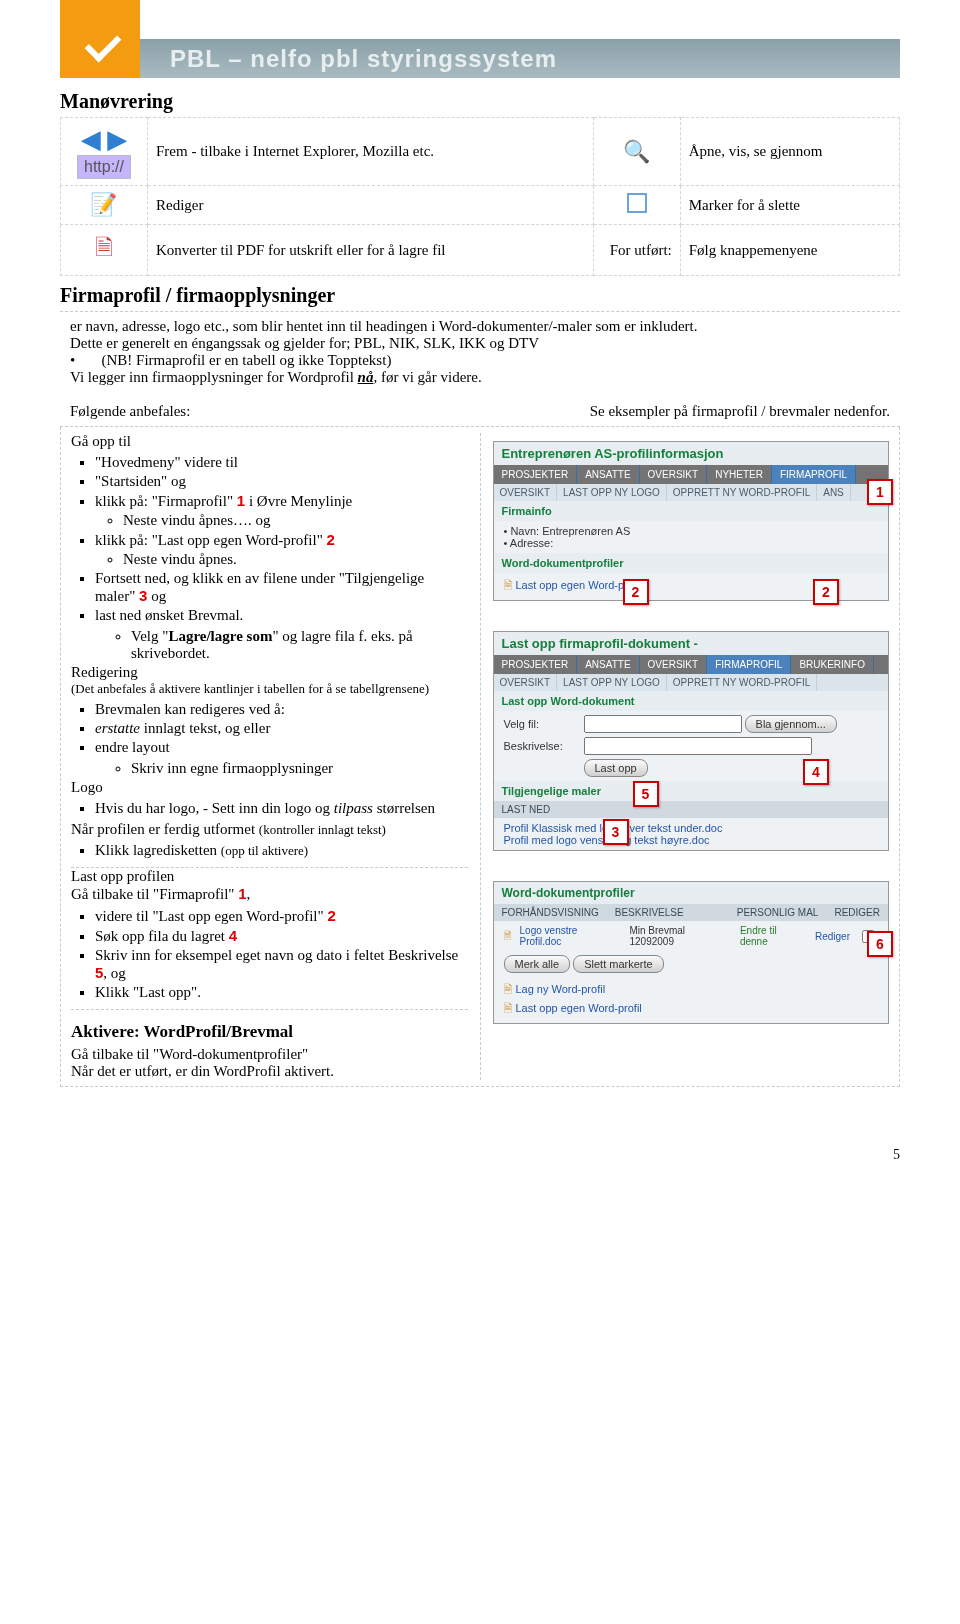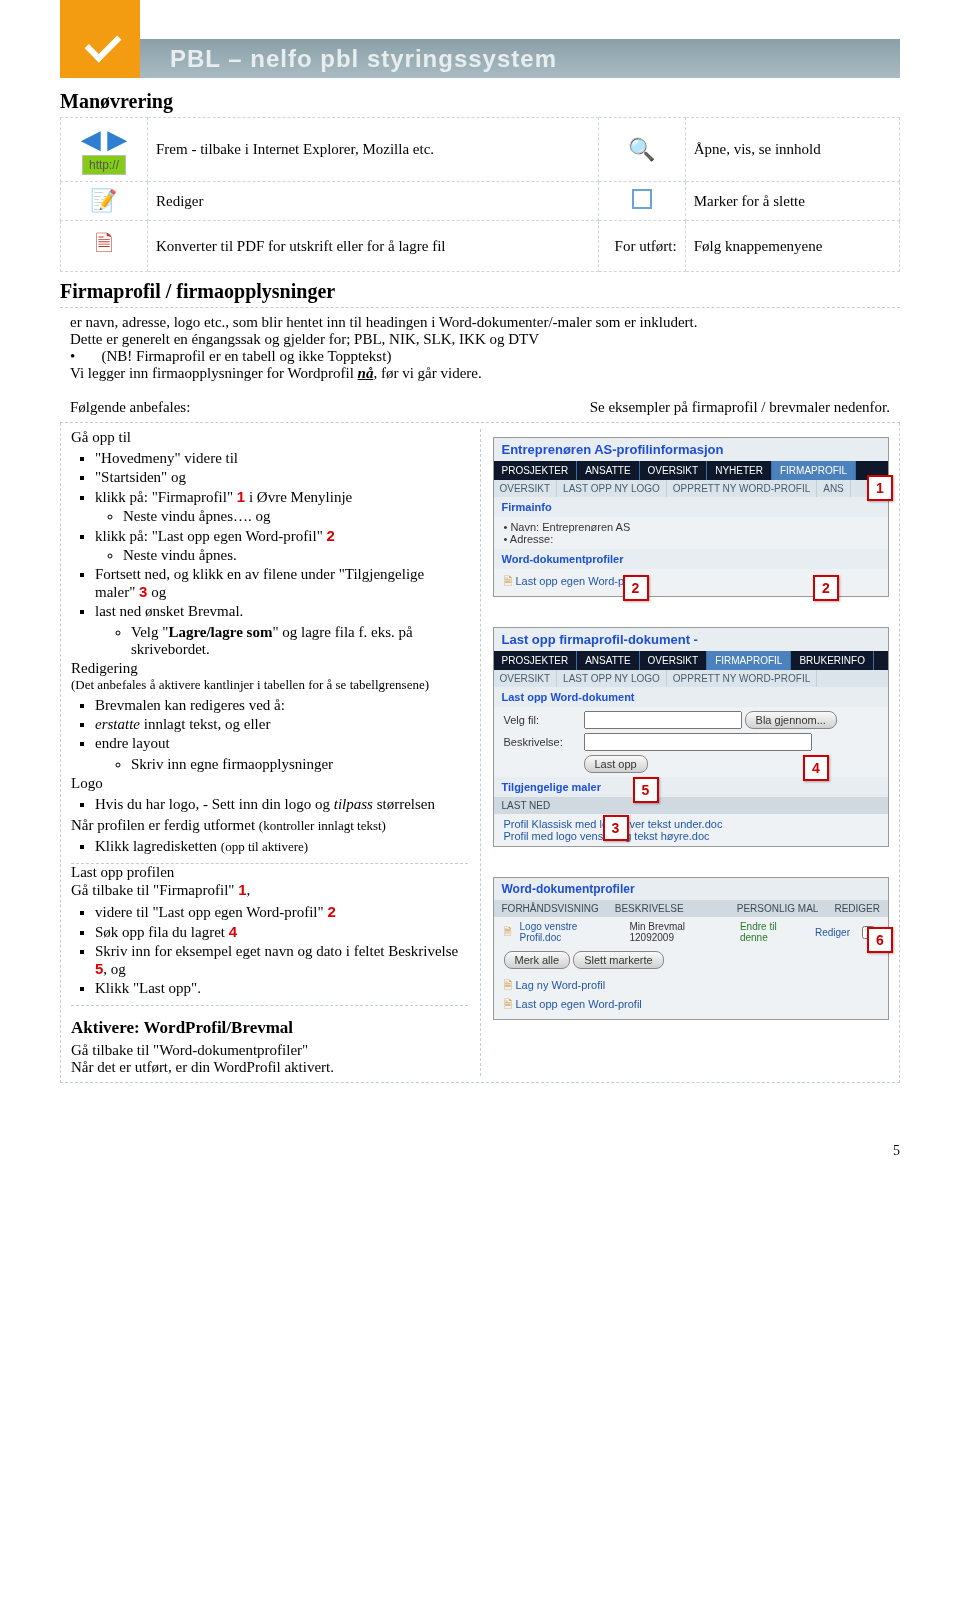--- a/index.html
+++ b/index.html
@@ -59,21 +59,21 @@
     border-collapse: collapse;
     width: 100%;
   }
   table.manov td {
     border: 1px dashed #cfd7da;
     padding: 6px 8px;
     vertical-align: middle;
   }
   .icon-cell { width: 70px; text-align: center; }
   .navbtns { font-size: 26px; color: #2e7ed1; }
-  .httpbox { display:inline-block; border:1px solid #bbb; padding:2px 6px; font-family: Arial; font-size:12px; color:#555; background:#84cc16;text-align:center; }
+  .httpbox { display:inline-block; border:1px solid #bbb; padding:2px 6px; font-family: Arial; font-size:16px; color:#555; background:#c4b5fd;text-align:center; }
   .square { display:inline-block; width:16px; height:16px; border:2px solid #6ba3d6; }
   .magnifier { font-size:22px; color:#4a90d9; }
   .pdf { color:#c0392b; font-size:22px; }
   .notepad { font-size:22px; color:#d4a242; }
   .dashed-box {
     border: 1px dashed #c2cdd1;
     padding: 6px 10px;
   }
   .two-col {
     display: flex;
@@ -88,35 +88,35 @@
   .small { font-size: 13px; }
   .screenshot {
     font-family: Arial, sans-serif;
     font-size: 11px;
     border: 1px solid #999;
     background: #eef2f5;
     margin: 8px 0 14px 0;
   }
   .tabs {
     display: flex;
-    background: #0f172a;
+    background: #737373;
     color: #fff;
     font-size: 10px;
     text-transform: uppercase;
   }
   .tabs div { padding: 4px 8px; border-right: 1px solid #3a6ea6; }
   .tabs .active { background: #4b81bc; }
   .subtabs {
     display: flex;
     background: #dbe4ea;
     font-size: 10px;
     text-transform: uppercase;
   }
   .subtabs div { padding: 3px 6px; border-right: 1px solid #c4cfd7; color:#4a5c6b;}
-  .sshead { font-weight: bold; padding: 4px 8px; background:#e8edf1; color:#1d4ed8;}
+  .sshead { font-weight: bold; padding: 4px 8px; background:#e8edf1; color:#15803d;}
   .ssbody { padding: 4px 10px; color:#333;}
   .btn3d { display:inline-block; padding:2px 10px; border:1px solid #888; background:linear-gradient(#fafafa,#d0d0d0); font-size:11px; border-radius:8px;}
   .marker {
     position: absolute;
     width: 22px; height: 22px;
     border: 2px solid #c00;
     background: #fff;
     color: #c00;
     font: bold 14px Arial;
     text-align: center;
@@ -147,21 +147,21 @@
 
 <table class="manov">
   <tbody>
         <tr>
     <td class="icon-cell">
       <span class="navbtns">◀ ▶</span>
       <span class="httpbox">http://</span>
     </td>
     <td>Frem - tilbake i Internet Explorer, Mozilla etc.</td>
     <td class="icon-cell"><span class="magnifier">🔍</span></td>
-    <td>Åpne, vis, se innhold</td>
+    <td>Åpne, vis, se gjennom</td>
   </tr>
   <tr>
     <td class="icon-cell"><span class="notepad">📝</span></td>
     <td>Rediger</td>
     <td class="icon-cell"><span class="square"></span></td>
     <td>Marker for å slette</td>
   </tr>
   <tr>
     <td class="icon-cell"><span class="pdf">🗎</span></td>
     <td>Konverter til PDF for utskrift eller for å lagre fil</td>

